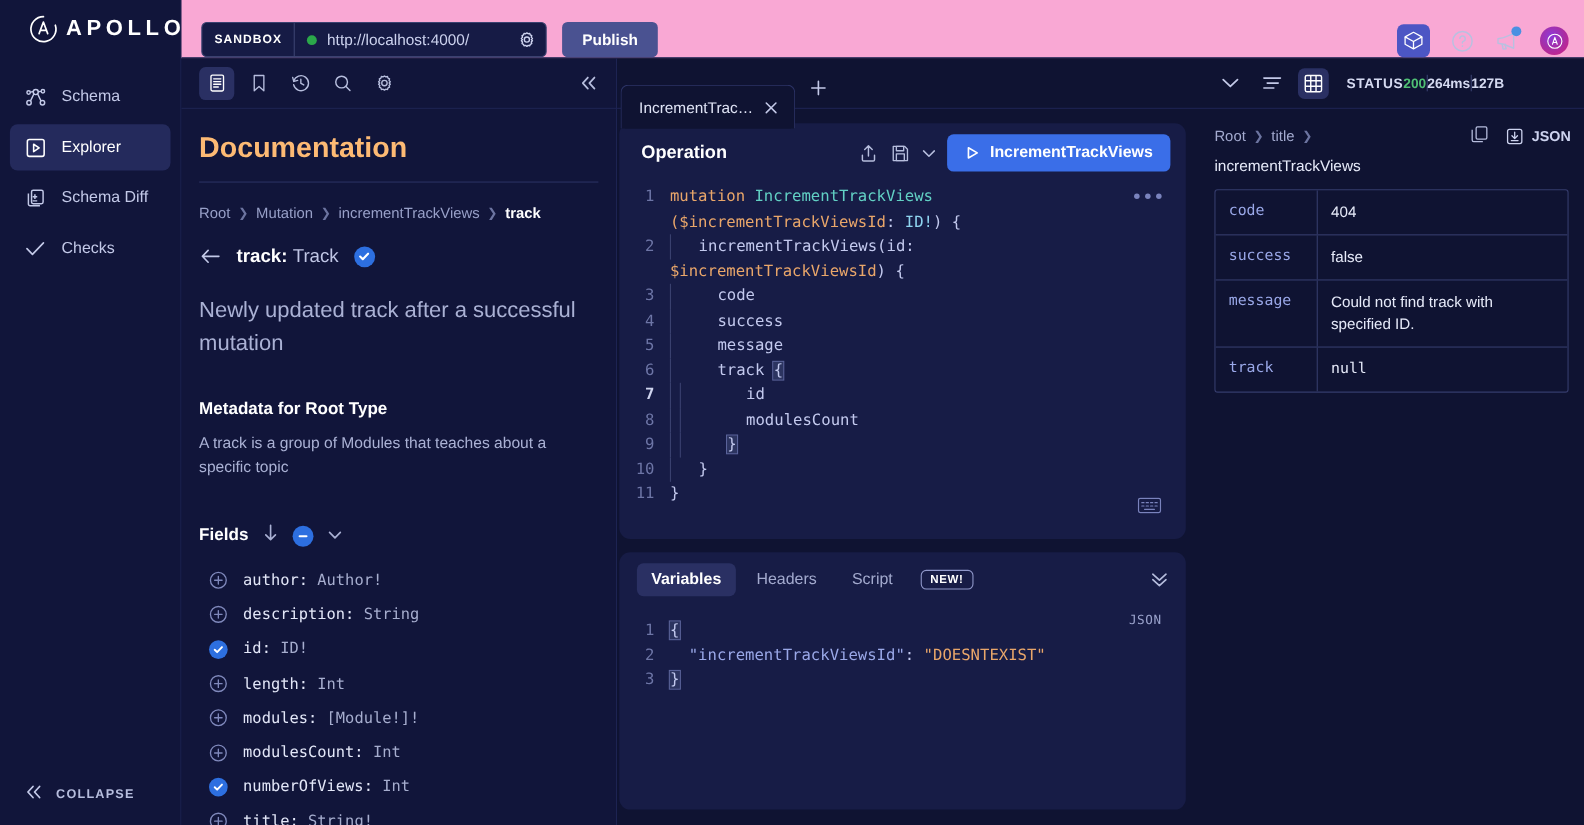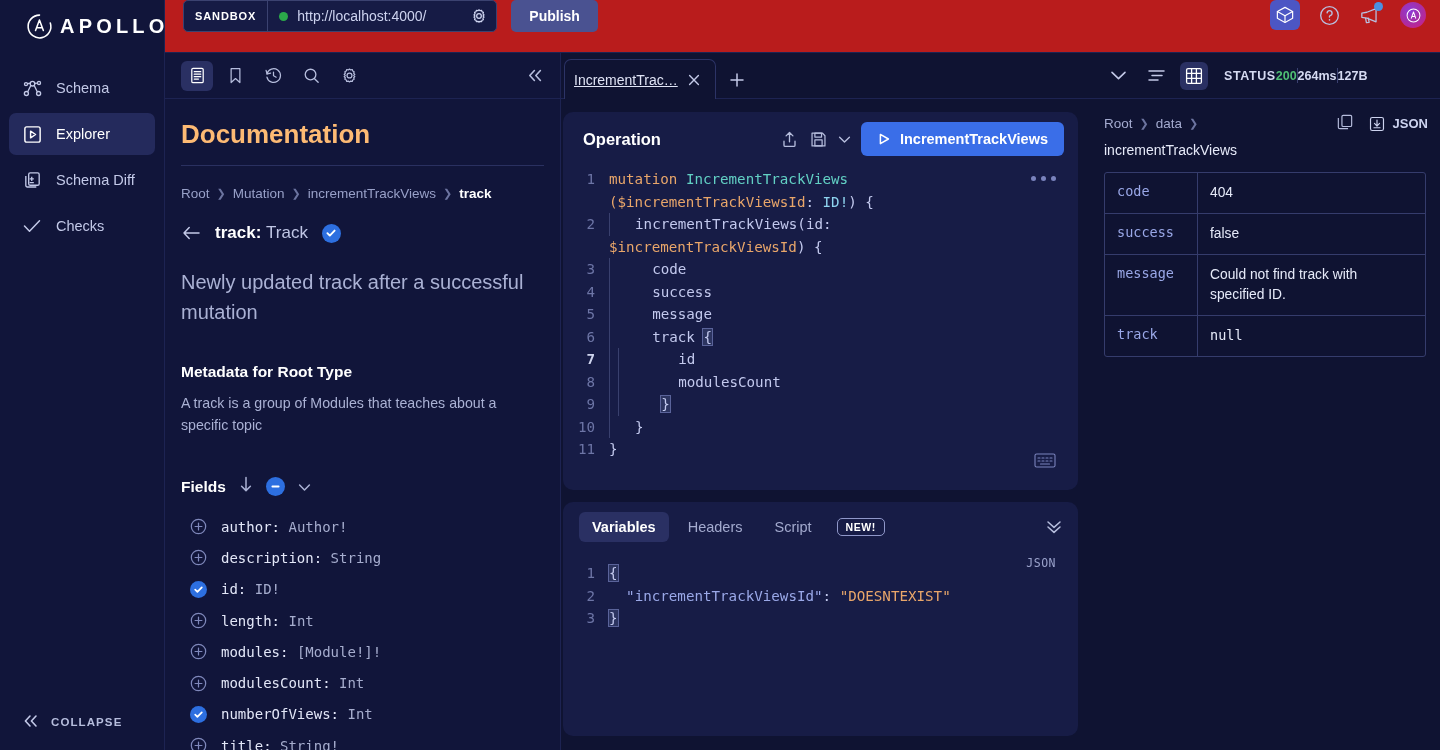--- a/index.html
+++ b/index.html
@@ -37,24 +37,24 @@
     padding: 0 22px; color: #b6bddd; font-size: 11.5px;
     letter-spacing: 1.1px; font-weight: 600; cursor: pointer;
   }
 
   
   .main { flex: 1; display: flex; flex-direction: column; height: 750px; min-width: 0; }
 
   
   .topbar {
     height: 53px; flex: 0 0 53px;
-    display: flex; align-items: flex-start;
+    display: flex; align-items: flex-end;
     padding: 0 14px 0 18px;
     border-bottom: 1px solid #1d2352;
-    background: #b91c1c;
+    background: #f9a8d4;
   }
   .urlbar {
     display: flex; align-items: center; height: 32px;
     border: 1px solid #3b4270; border-radius: 5px;
     background: #161b45; overflow: hidden;
   }
   .sandbox-chip {
     padding: 0 11px; height: 100%;
     display: flex; align-items: center;
     color: #ffffff; font-size: 11px; font-weight: 700; letter-spacing: 0.9px;
@@ -132,25 +132,25 @@
   .fr-toggle { width: 18px; height: 18px; flex: 0 0 18px; cursor: pointer; display:flex; align-items:center; justify-content:center;}
   .fr-text { font-family: "DejaVu Sans Mono", monospace; font-size: 14px; }
   .fr-name { color: #e3e7f8; }
   .fr-type { color: #a6adce; }
 
   
   .center { flex: 1; display: flex; flex-direction: column; min-width: 0; padding: 0 0 0 0; background: #0f1332; }
   .tabstrip { height: 46px; flex: 0 0 46px; display: flex; align-items: flex-end; padding-left: 3px; border-bottom: 1px solid #1d2352; }
   .op-tab {
     display: flex; align-items: center; gap: 9px;
-    height: 40px; padding: 0 14px 0 9px;
+    height: 40px; padding: 0 14px 0 16px;
     border: 1px solid #2c3366; border-bottom: none;
     border-radius: 7px 7px 0 0;
     background: #0f1332; color: #dfe3f5; font-size: 14px;
-    position: relative; top: 1px; cursor: pointer; text-decoration: underline;
+    position: relative; top: 19px; cursor: pointer;
   }
   .tab-close { display: flex; cursor: pointer; }
   .tab-add { margin-left: 12px; margin-bottom: 9px; cursor: pointer; display:flex;}
 
   .op-wrap { flex: 1; display: flex; flex-direction: column; gap: 12px; padding: 13px 12px 14px 2px; min-height: 0; }
   .panel { background: #171c46; border-radius: 10px; display: flex; flex-direction: column; min-height: 0; }
   .op-panel { flex: 0 0 378px; }
   .op-header { height: 54px; flex: 0 0 54px; display: flex; align-items: center; padding: 0 14px 0 20px; }
   .op-title { color: #ffffff; font-size: 16.5px; font-weight: 700; }
   .op-actions { margin-left: auto; display: flex; align-items: center; gap: 10px; }
@@ -707,21 +707,21 @@
             <span class="st-div"></span>
             <span class="st-val">264ms</span>
             <span class="st-div"></span>
             <span class="st-val">127B</span>
           </div>
         </div>
 
         <div class="rsp-bcrumb">
           <span class="rb-item">Root</span>
           <span class="rb-sep">❯</span>
-          <span class="rb-item">data</span>
+          <span class="rb-item">title</span>
           <span class="rb-sep">❯</span>
           <div class="rb-tools">
             <span>
               <svg width="18" height="18" viewBox="0 0 20 20" fill="none" stroke="#b6bddd" stroke-width="1.3">
                 <rect x="6.6" y="2.6" width="10.8" height="12.4" rx="1.4"></rect>
                 <path d="M13.4 17.4 H4.2 A1.6 1.6 0 0 1 2.6 15.8 V5.6"></path>
               </svg>
             </span>
             <span class="rb-json">
               <svg width="18" height="18" viewBox="0 0 20 20" fill="none" stroke="#cdd3ef" stroke-width="1.3" stroke-linecap="round" stroke-linejoin="round">

